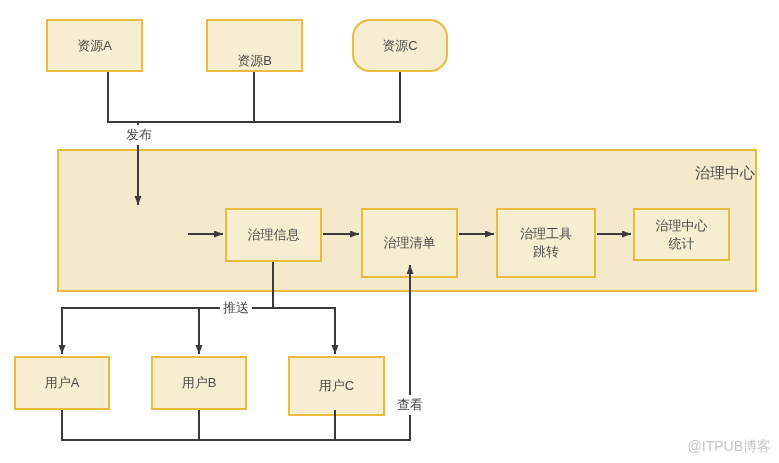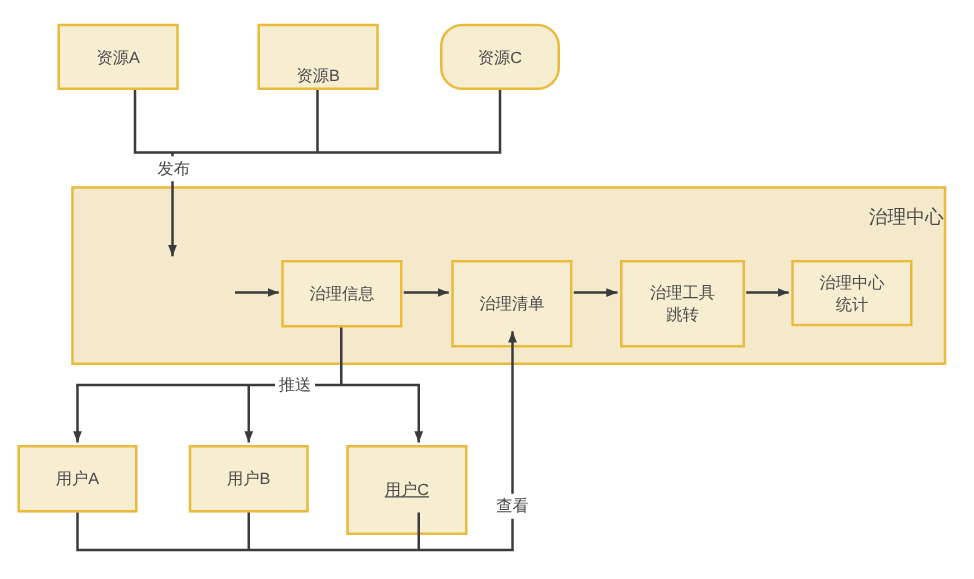--- a/index.html
+++ b/index.html
@@ -52,21 +52,21 @@
   .res-c { left: 352px; top: 19px; width: 96px; height: 53px; border-radius: 18px; }
   
   .pipe-rule    { left: 88px;  top: 208px; width: 99px;  height: 53px; }
   .pipe-info    { left: 225px; top: 208px; width: 97px;  height: 54px; }
   .pipe-list    { left: 361px; top: 208px; width: 97px;  height: 70px; }
   .pipe-tool    { left: 496px; top: 208px; width: 100px; height: 70px; }
   .pipe-benefit { left: 633px; top: 208px; width: 97px;  height: 53px; }
   
   .user-a { left: 14px;  top: 356px; width: 96px; height: 54px; }
   .user-b { left: 151px; top: 356px; width: 96px; height: 54px; }
-  .user-c { left: 277px; top: 356px; width: 97px; height: 72px; text-decoration: underline; }
+  .user-c { left: 288px; top: 356px; width: 97px; height: 60px; }
   
   .connectors {
     position: absolute;
     left: 0; top: 0; width: 779px; height: 463px;
     pointer-events: none;
   }
   .connectors path {
     fill: none;
     stroke: var(--line);
     stroke-width: 2;
@@ -158,14 +158,15 @@
     <path marker-end="url(#arrow)" d="M335,308 L335,354"></path>
 
     <path d="M62,410 L62,440 M199,410 L199,440 M335,410 L335,440 M61,440 L411,440"></path>
     <path marker-end="url(#arrow)" d="M410,440 L410,265"></path>
   </svg>
 
   <div class="edge-label lbl-publish">发布</div>
   <div class="edge-label lbl-push">推送</div>
   <div class="edge-label lbl-view">查看</div>
 
+  <div class="watermark">@ITPUB博客</div>
 
 </div>
 
 </body></html>

